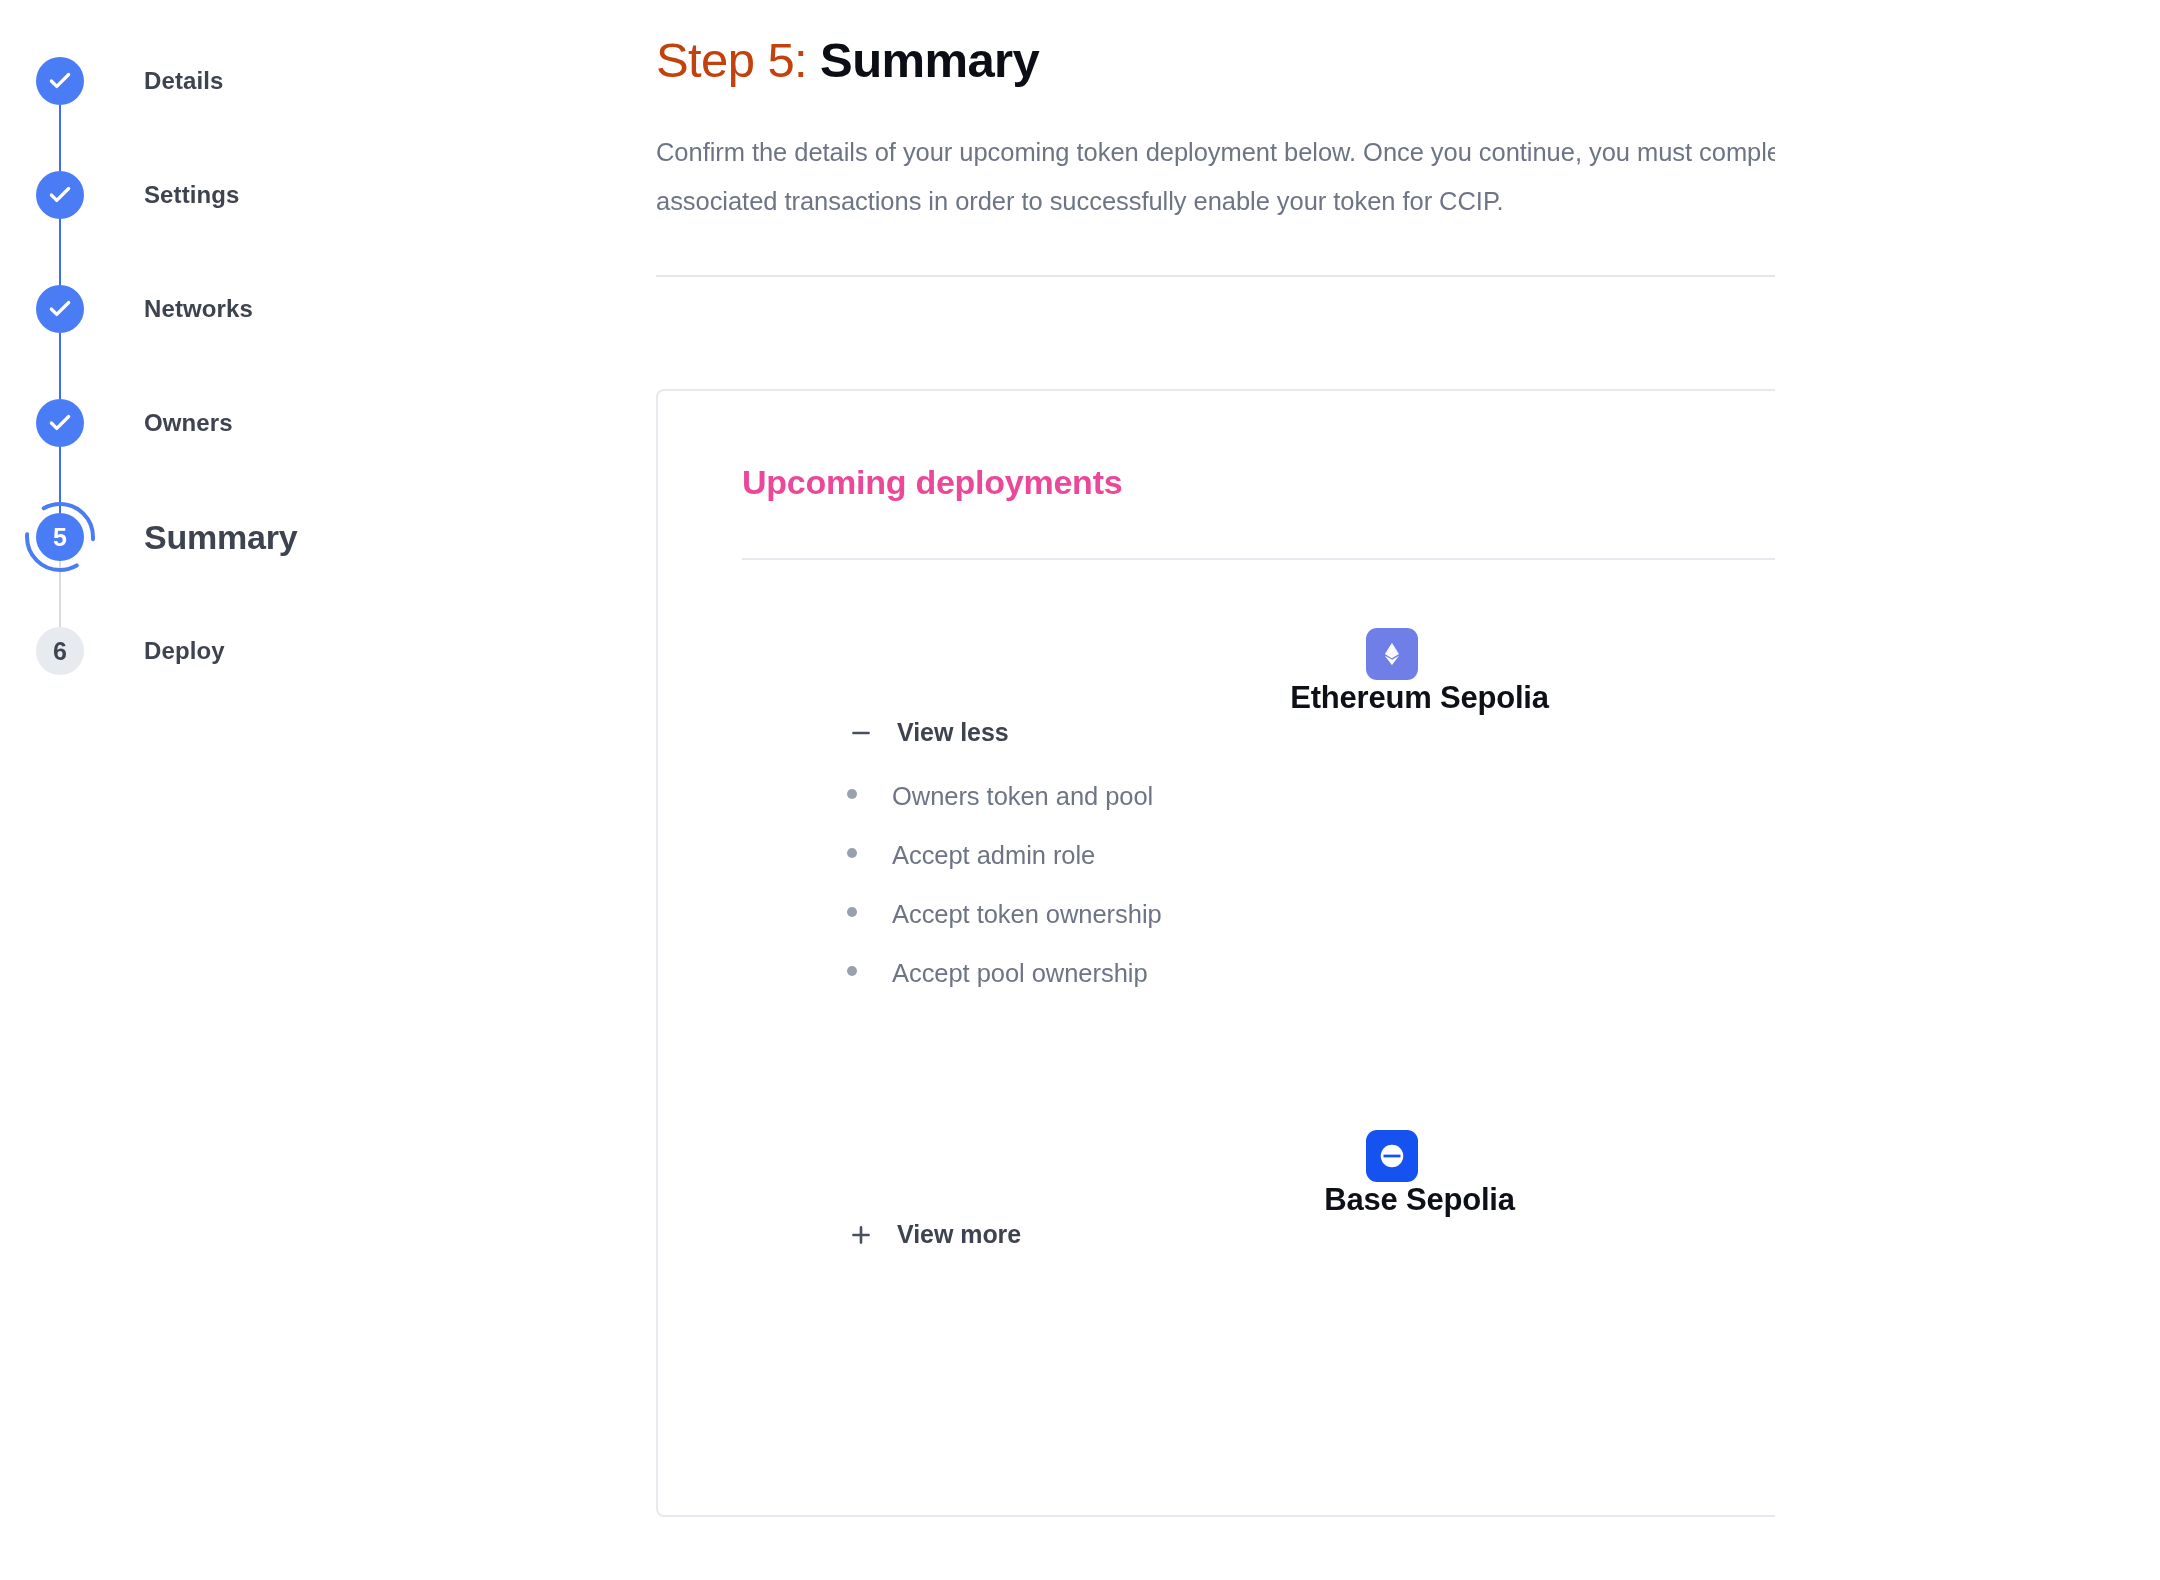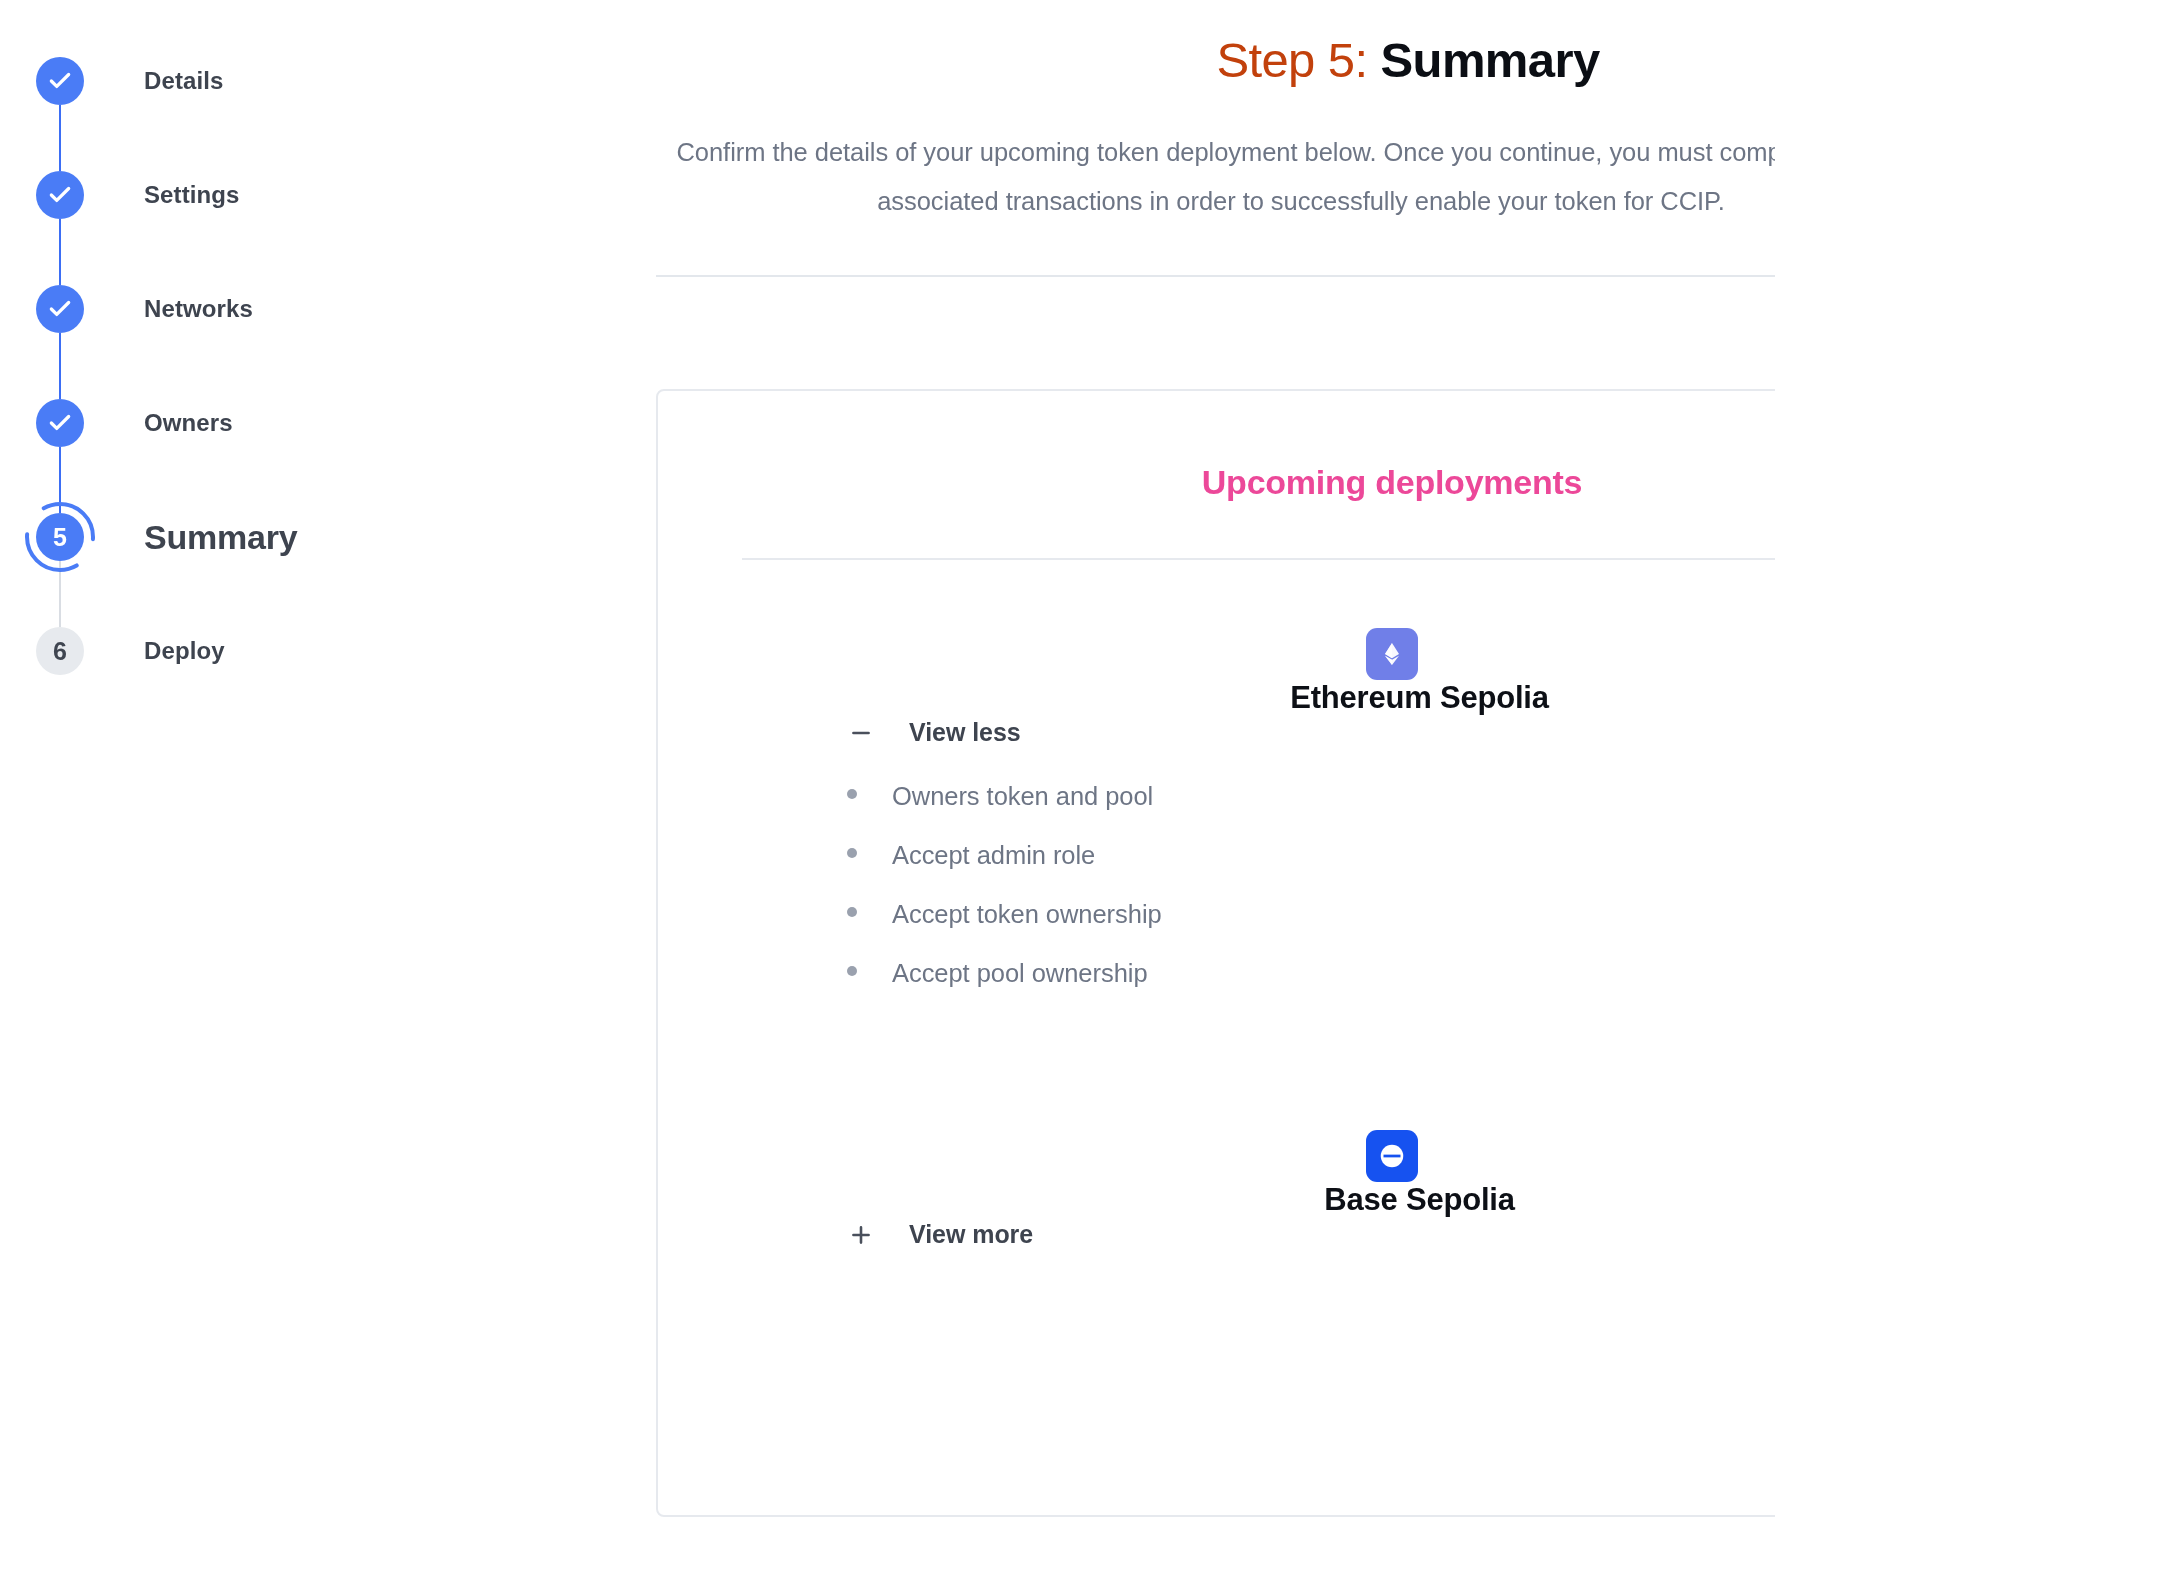--- a/index.html
+++ b/index.html
@@ -11,21 +11,20 @@
     font-family: "Liberation Sans", sans-serif;
     -webkit-font-smoothing: antialiased;
   }
 
   .page {
     position: relative;
     width: 1775px;
     height: 1580px;
     background: #ffffff;
     overflow: hidden;
-    text-align: center;
   }
 
   
   .stepper {
     position: absolute;
     left: 0;
     top: 0;
     width: 660px;
     padding-top: 24px;
   }
@@ -222,21 +221,20 @@
     letter-spacing: 0.1px;
   }
 
   .toggle-row {
     display: flex;
     align-items: center;
     margin-top: 38px;
     margin-left: 105px;
     cursor: pointer;
     width: max-content;
-    gap: 12px;
   }
   .toggle-glyph {
     width: 28px;
     height: 28px;
     flex: none;
     display: flex;
     align-items: center;
     justify-content: center;
     color: #4a505c;
   }

